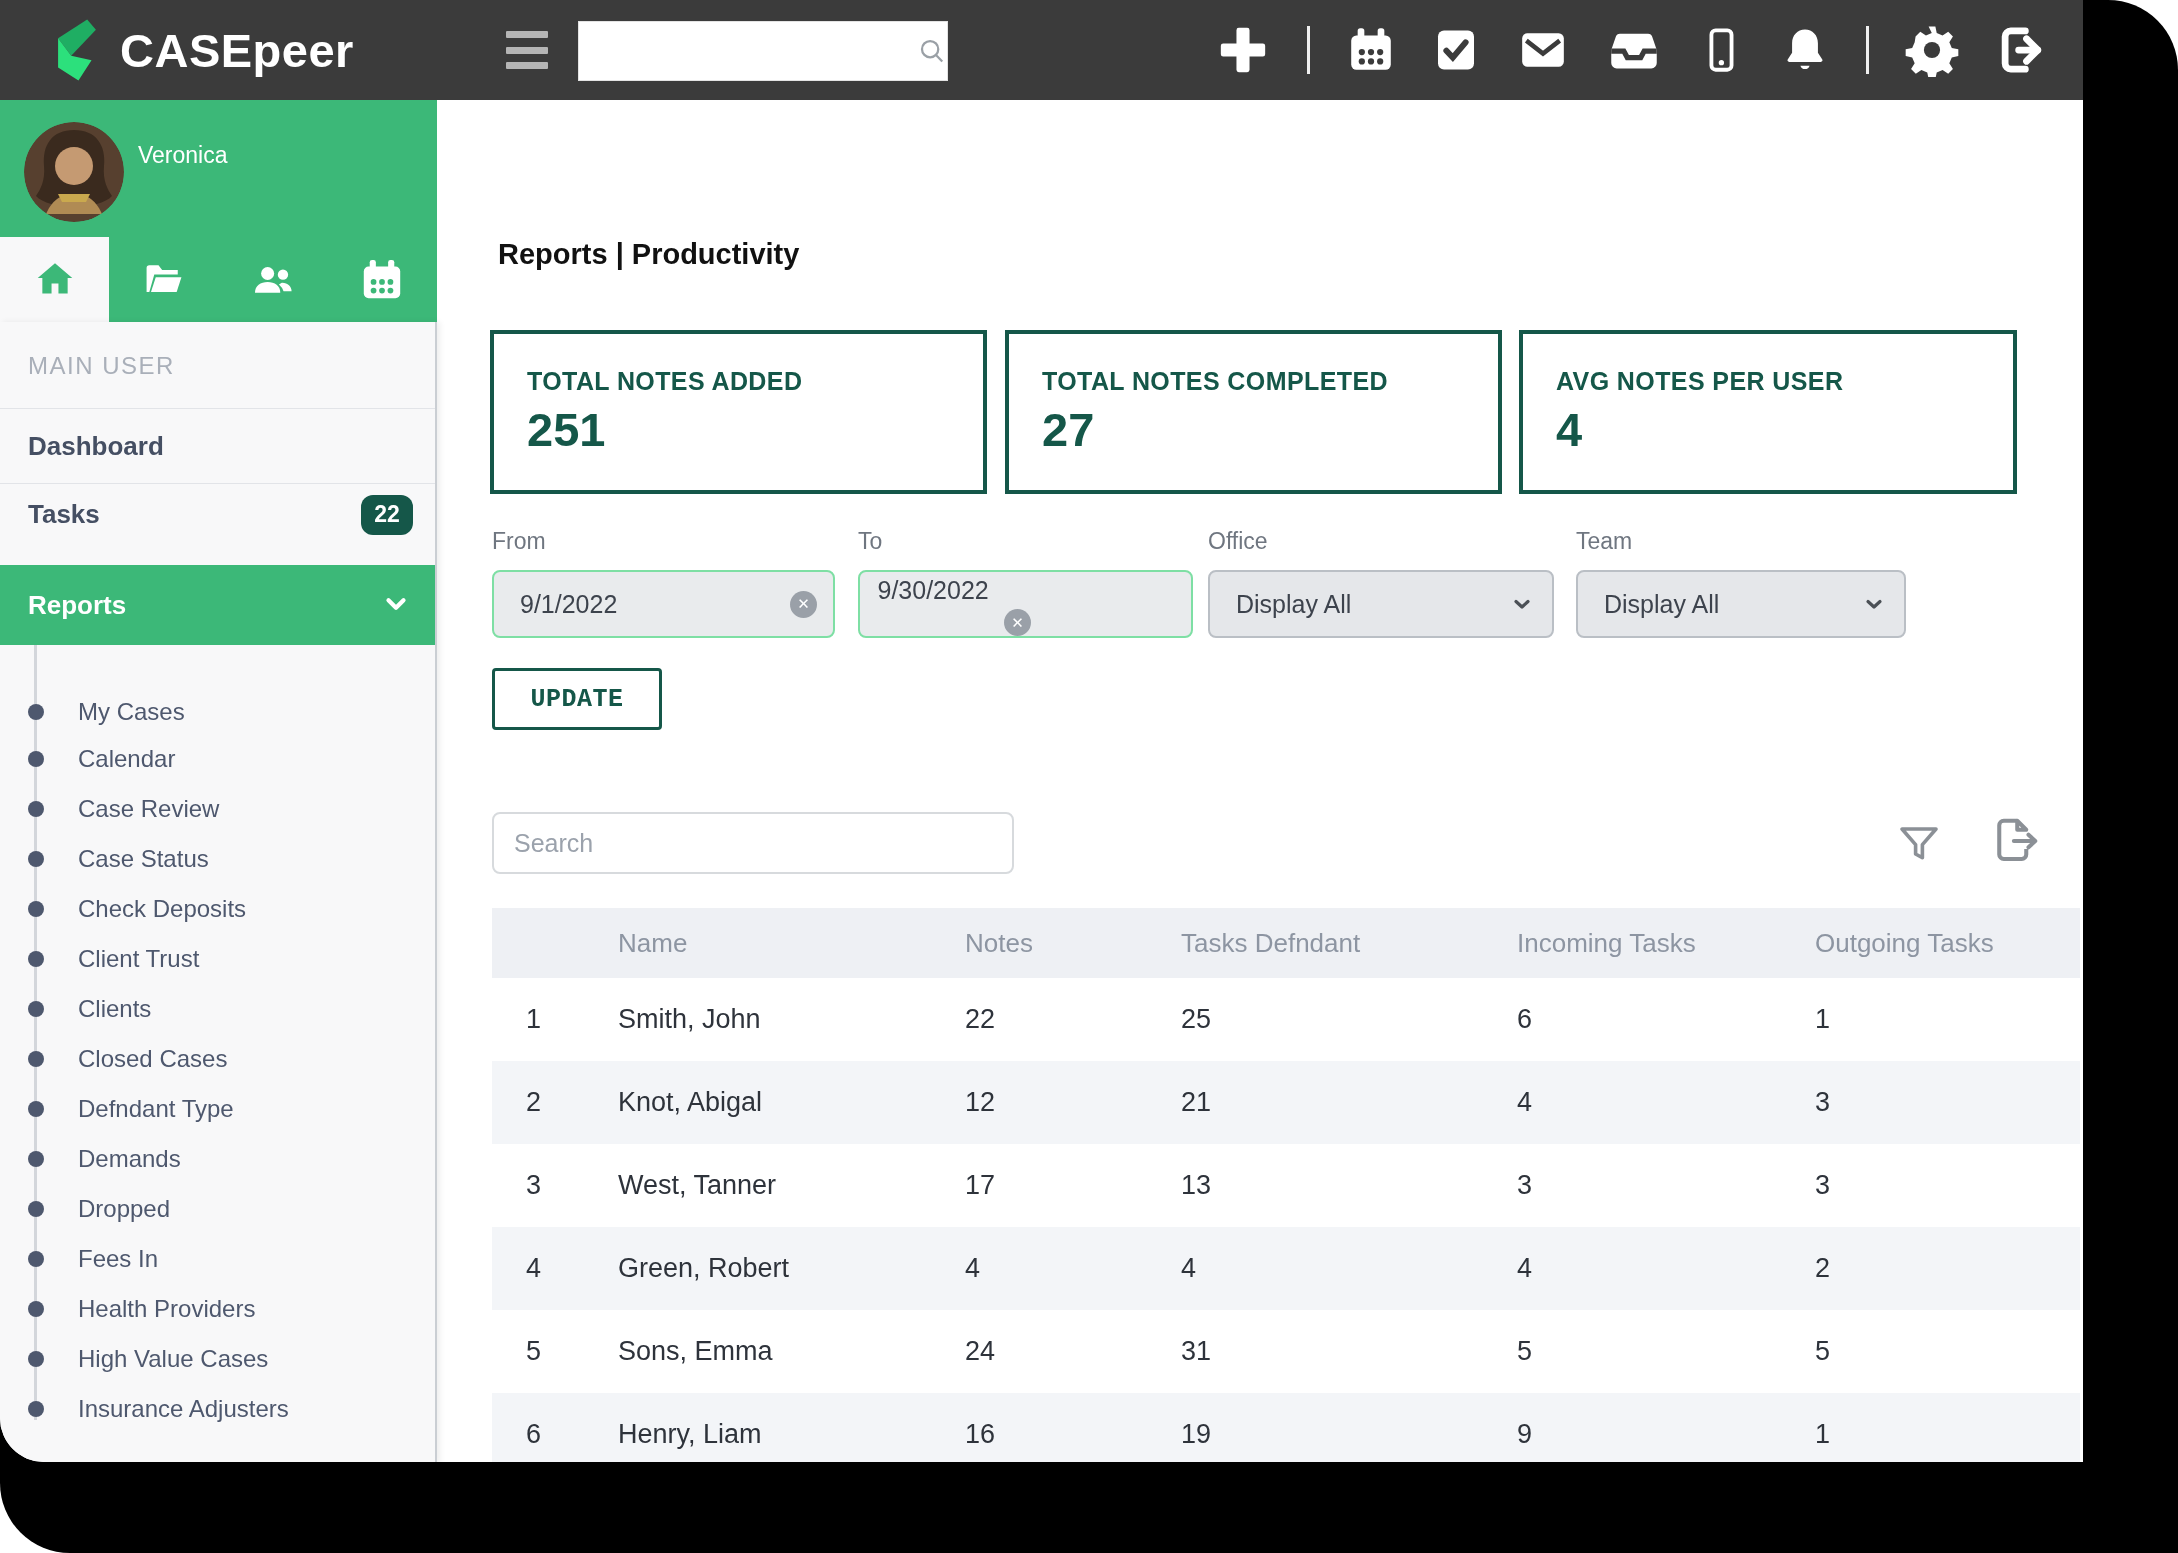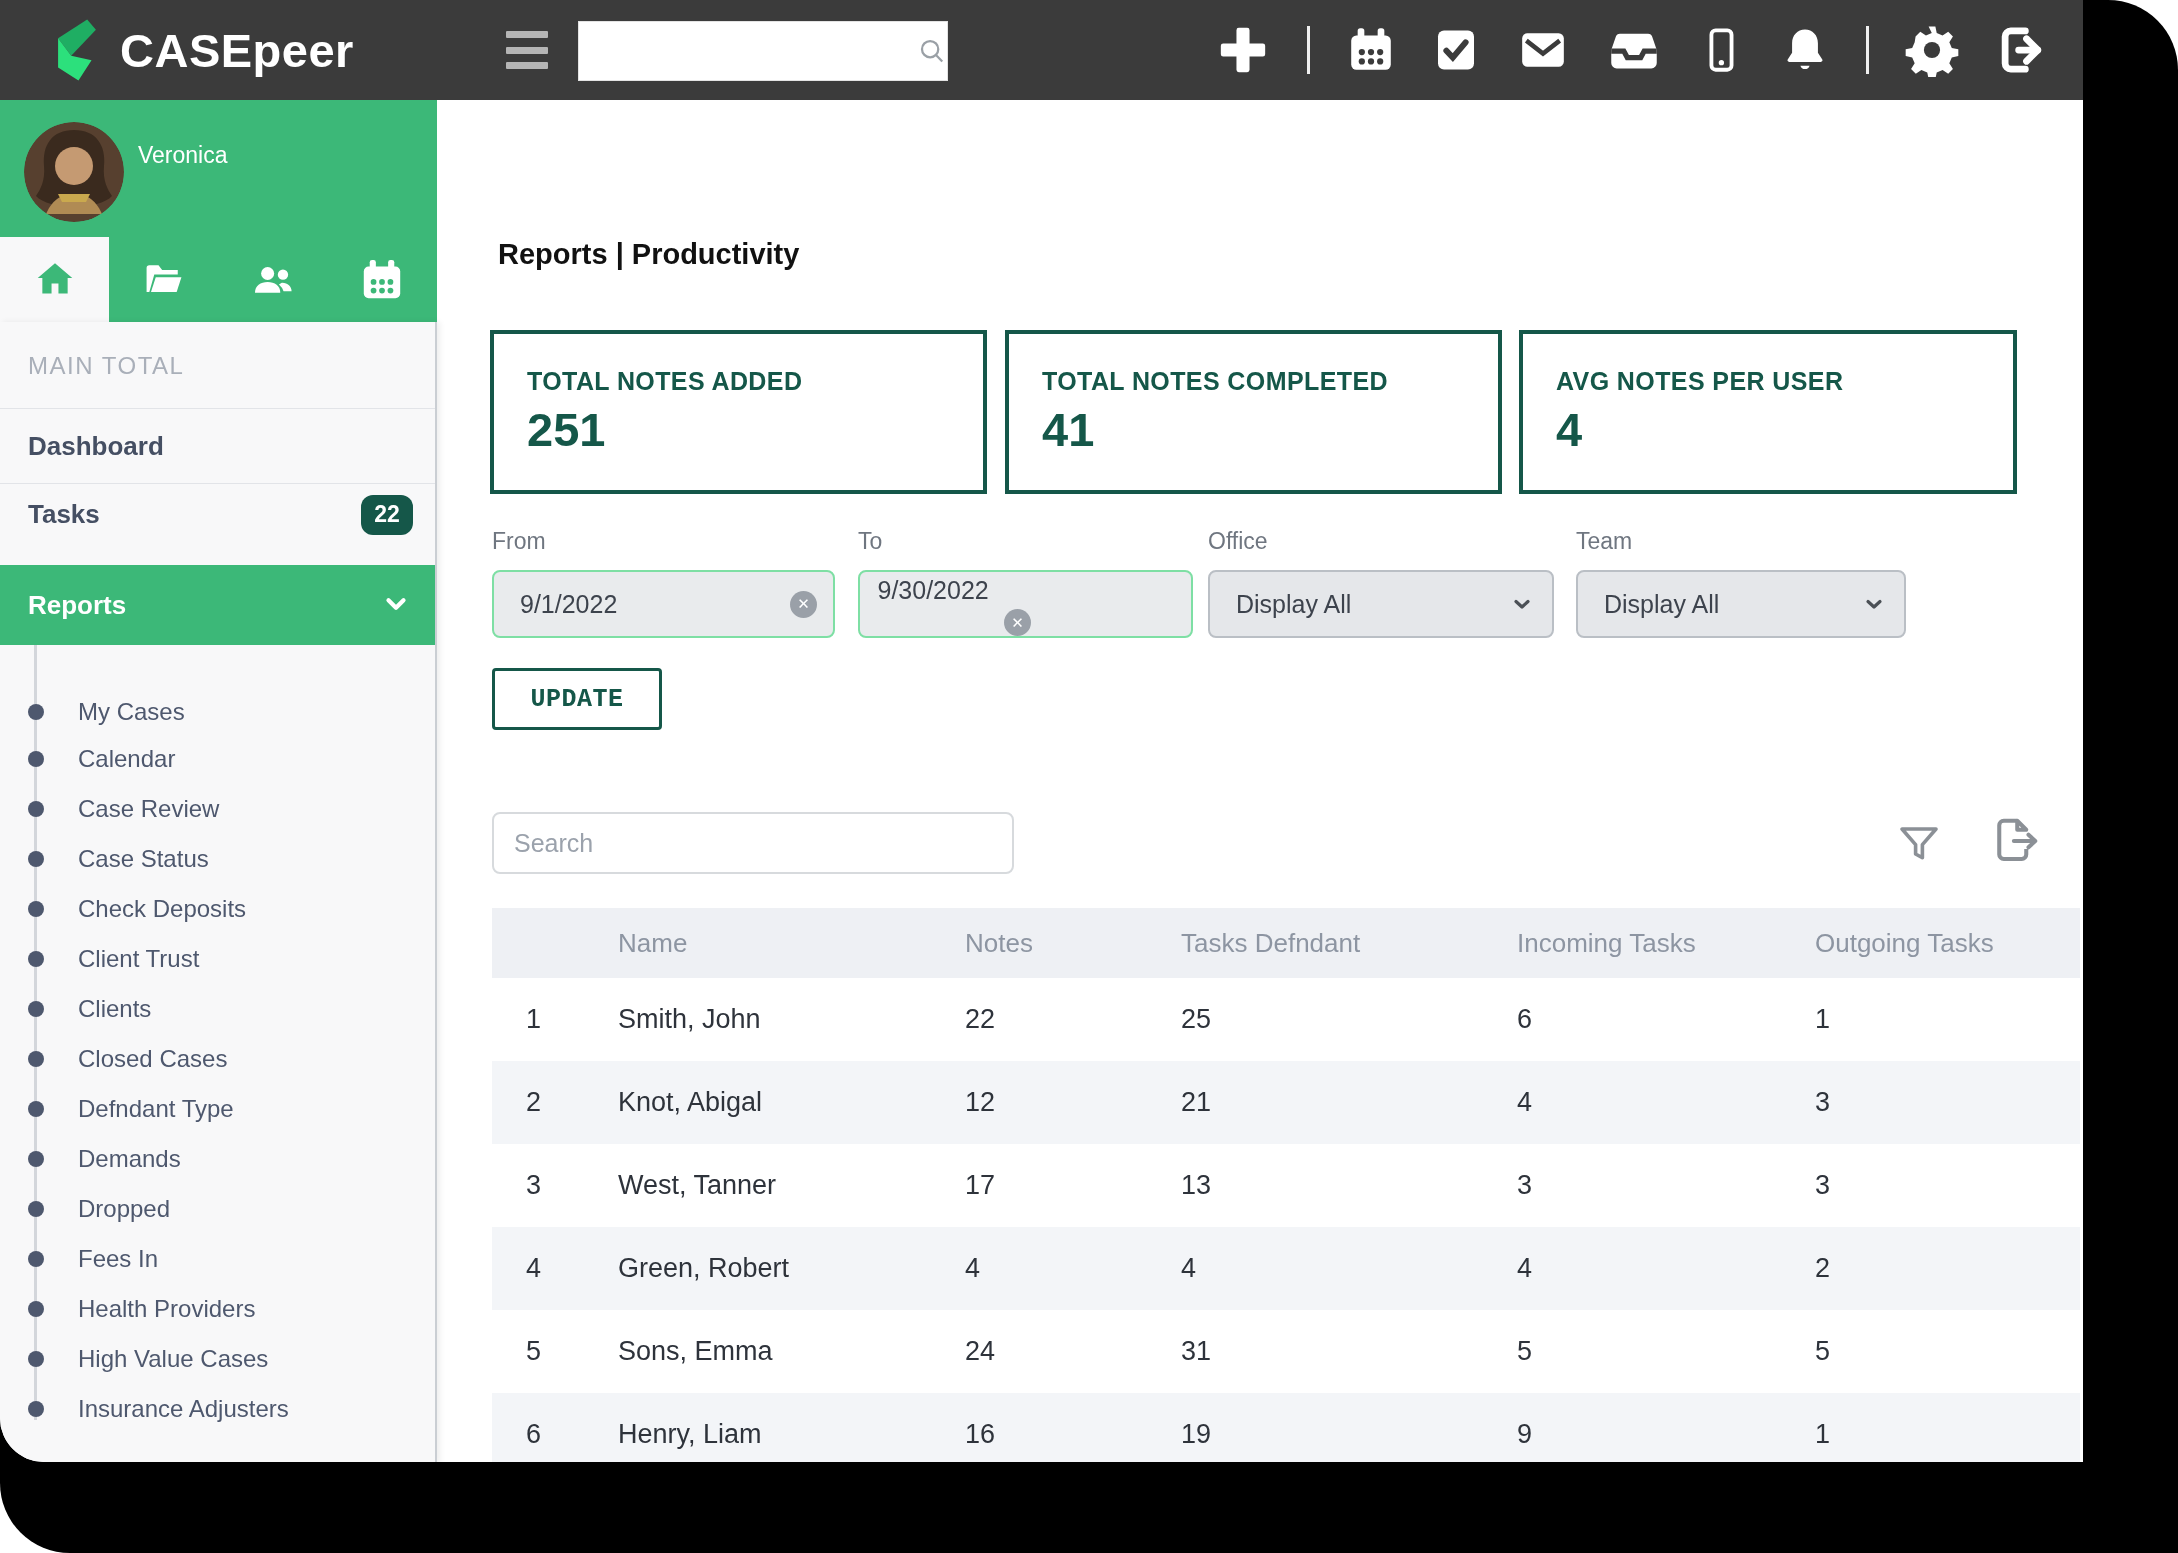--- a/index.html
+++ b/index.html
@@ -227,21 +227,21 @@
               <circle cx="16.4" cy="13" r="1.5"></circle>
           <circle cx="7.6" cy="17.5" r="1.5"></circle>
               <circle cx="12" cy="17.5" r="1.5"></circle>
               <circle cx="16.4" cy="17.5" r="1.5"></circle>
             </g>
         </svg>
       </div>
     </div>
 
     <div id="menu-panel">
-      <div id="menu-section-label">MAIN TOTAL</div>
+      <div id="menu-section-label">MAIN USER</div>
       <div class="menu-divider" style="top:86px;"></div>
 
       <div class="menu-row" style="top:87px;height:74px;">
         <span class="menu-label">Dashboard</span>
       </div>
       <div class="menu-divider" style="top:161px;"></div>
 
       <div class="menu-row" style="top:152px;height:81px;">
         <span class="menu-label">Tasks</span>
         <span id="tasks-badge">22</span>
@@ -322,21 +322,21 @@
     </div>
 
     <div id="page-title">Reports | Productivity</div>
 
     <div class="stat-card" style="left:490px;width:497px;">
       <div class="stat-label">TOTAL NOTES ADDED</div>
       <div class="stat-value">251</div>
     </div>
     <div class="stat-card" style="left:1005px;width:497px;">
       <div class="stat-label">TOTAL NOTES COMPLETED</div>
-      <div class="stat-value">41</div>
+      <div class="stat-value">27</div>
     </div>
     <div class="stat-card" style="left:1519px;width:498px;">
       <div class="stat-label">AVG NOTES PER USER</div>
       <div class="stat-value">4</div>
     </div>
 
     <div class="filter-label" style="left:492px;">From</div>
     <div class="filter-label" style="left:858px;">To</div>
     <div class="filter-label" style="left:1208px;">Office</div>
     <div class="filter-label" style="left:1576px;">Team</div>

